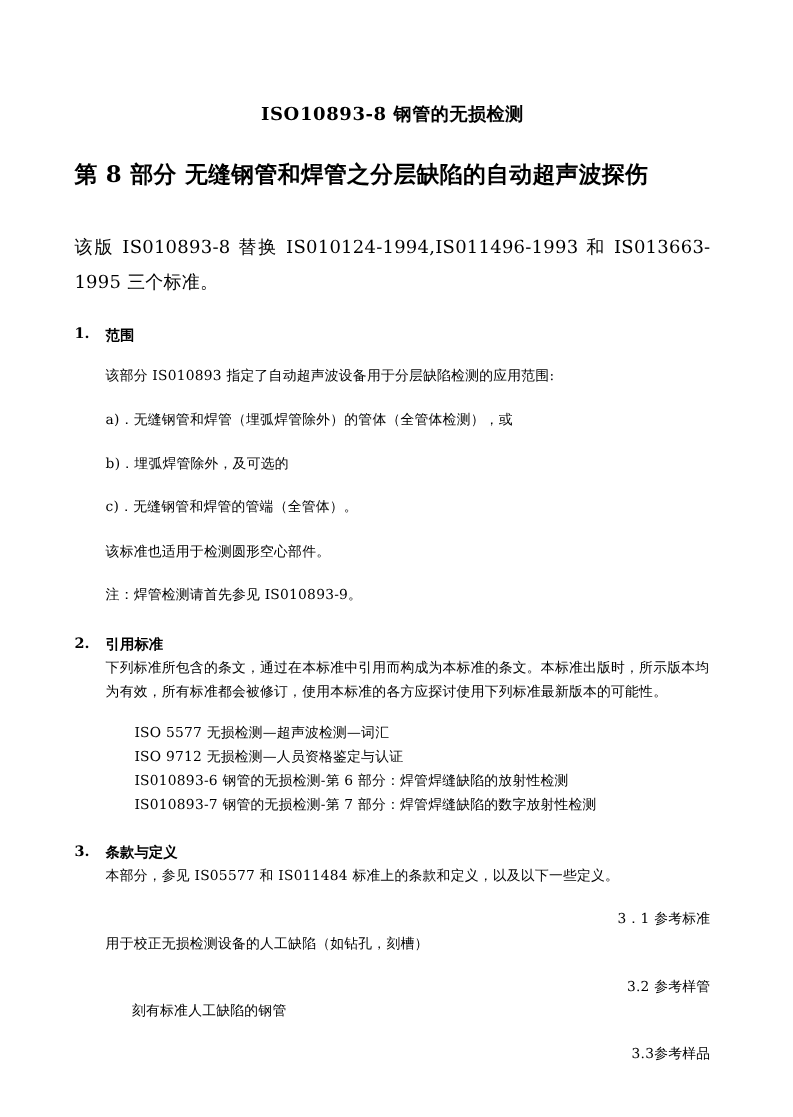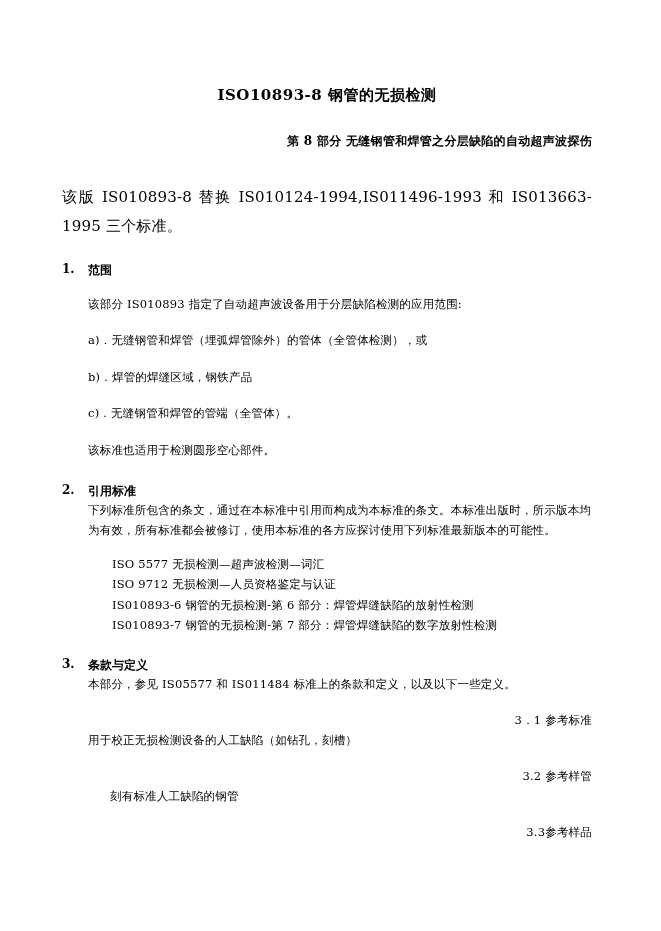--- a/index.html
+++ b/index.html
@@ -22,22 +22,22 @@
     position: relative;
   }
   .doc-title {
     text-align: center;
     font-size: 15px;
     font-weight: bold;
     letter-spacing: 0.5px;
     margin: 8px 0 0 0;
   }
   .doc-subtitle {
-    text-align: right;
-    font-size: 12px;
+    text-align: left;
+    font-size: 19px;
     font-weight: bold;
     margin: 28px 0 0 0;
     letter-spacing: 0.3px;
   }
   .intro {
     font-size: 15px;
     line-height: 1.9;
     margin: 33px 0 0 0;
     text-align: justify;
     letter-spacing: 0.2px;
@@ -106,23 +106,24 @@
   <p class="intro">该版 IS010893-8 替换 IS010124-1994,IS011496-1993 和 IS013663-1995 三个标准。</p>
 
   <div class="section">
     <div class="sec-head">
       <span class="sec-num">1.</span>
       <span class="sec-title">范围</span>
     </div>
     <div class="sec-body">
       <p class="para gap">该部分 IS010893 指定了自动超声波设备用于分层缺陷检测的应用范围:</p>
       <p class="para gap">a)．无缝钢管和焊管（埋弧焊管除外）的管体（全管体检测），或</p>
-      <p class="para gap">b)．焊管的焊缝区域，钢铁产品</p>
+      <p class="para gap">b)．埋弧焊管除外，及可选的</p>
       <p class="para gap">c)．无缝钢管和焊管的管端（全管体）。</p>
       <p class="para gap">该标准也适用于检测圆形空心部件。</p>
+      <p class="para gap">注：焊管检测请首先参见 IS010893-9。</p>
     </div>
   </div>
 
   <div class="section">
     <div class="sec-head">
       <span class="sec-num">2.</span>
       <span class="sec-title">引用标准</span>
     </div>
     <div class="sec-body tight">
       <p class="para">下列标准所包含的条文，通过在本标准中引用而构成为本标准的条文。本标准出版时，所示版本均为有效，所有标准都会被修订，使用本标准的各方应探讨使用下列标准最新版本的可能性。</p>

